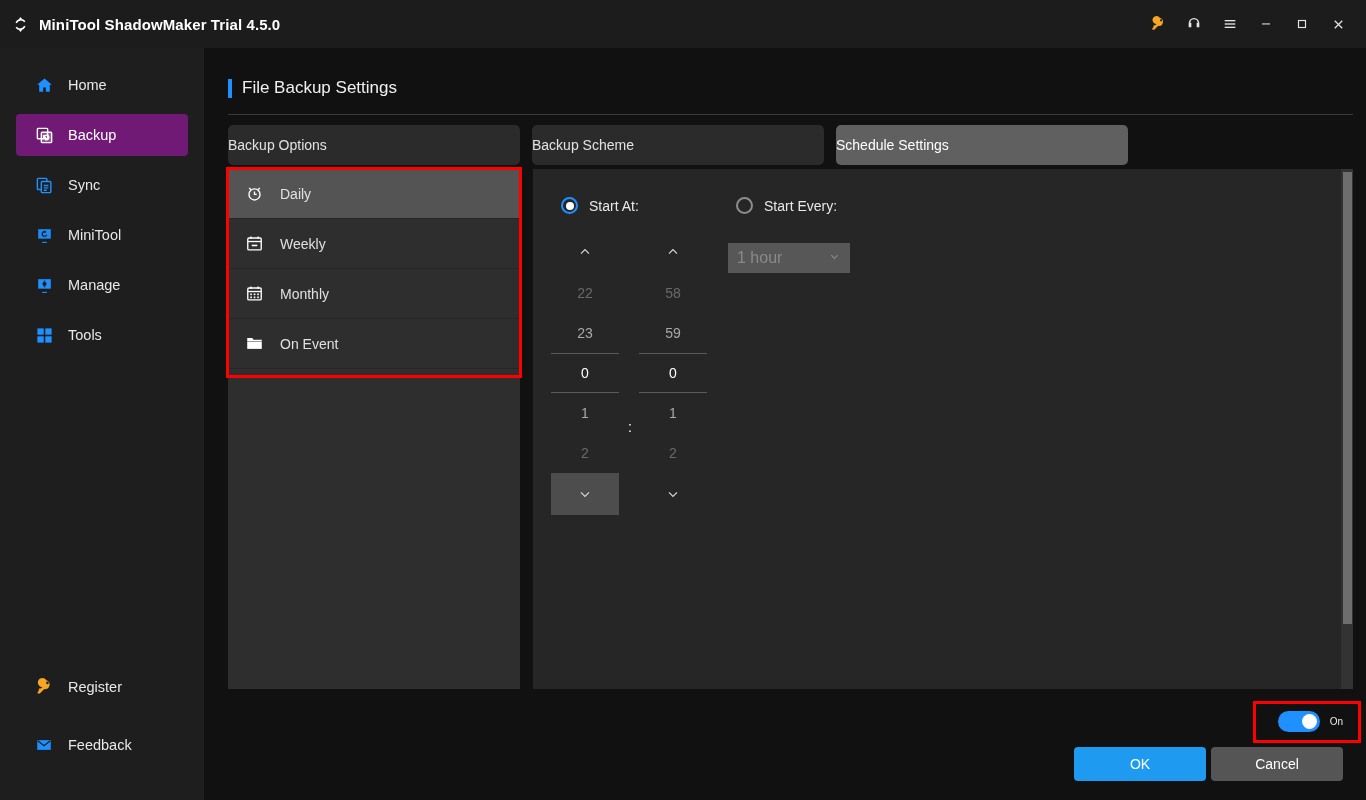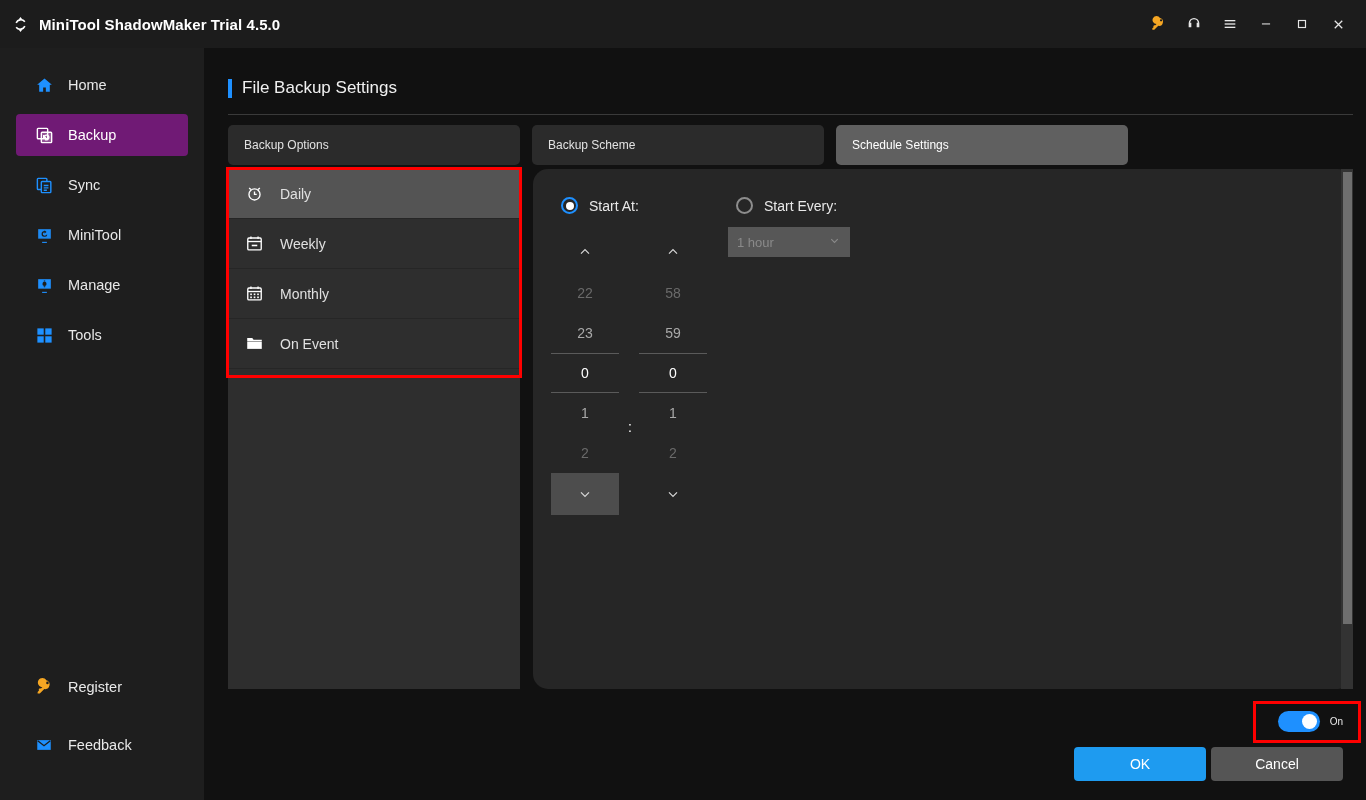--- a/index.html
+++ b/index.html
@@ -86,22 +86,22 @@
   #header-rule {
     position: absolute; top: 66px; left: 24px;
     width: 1125px; height: 1px; background: #3a3a3a;
   }
 
   
   #tabs { position: absolute; top: 77px; left: 24px; display: flex; }
   .tab {
     height: 40px; border-radius: 5px;
     display: flex; align-items: center;
-    padding-left: 16px;
-    font-size: 12px; color: #e2e2e2;
+    padding-left: 0;
+    font-size: 14px; color: #e2e2e2;
     background: #2b2b2b;
     margin-right: 12px;
   }
   .tab.active { background: #606060; color: #ffffff; }
 
   
   #panels { position: absolute; top: 121px; left: 24px; width: 1125px; height: 520px; }
 
   #schedule-list {
     position: absolute; left: 0; top: 0;
@@ -125,44 +125,43 @@
   #red-box-list {
     position: absolute; left: -2px; top: -2px;
     width: 296px; height: 211px;
     border: 3px solid #ff0000; pointer-events: none;
   }
 
   #detail-panel {
     position: absolute; left: 305px; top: 0;
     width: 820px; height: 520px;
     background: #262626;
-    border-radius: 15px;
   }
 
   
   .radio-row { position: absolute; display: flex; align-items: center; }
   #row-start-at { left: 28px; top: 28px; }
   #row-start-every { left: 203px; top: 28px; }
   .radio {
     width: 17px; height: 17px; border-radius: 50%;
     border: 2px solid #8d8d8d; margin-right: 11px;
     display: flex; align-items: center; justify-content: center; flex: none;
   }
   .radio.checked { border-color: #1e90ff; }
   .radio .dot { width: 8px; height: 8px; border-radius: 50%; background: #ffffff; }
   .radio-label { font-size: 14px; color: #e8e8e8; }
 
   
   #every-select {
-    position: absolute; left: 195px; top: 58px;
+    position: absolute; left: 195px; top: 74px;
     width: 122px; height: 30px;
     background: #575757;
     display: flex; align-items: center;
     padding: 0 9px;
-    color: #8a8a8a; font-size: 13px;
+    color: #8a8a8a; font-size: 16px;
   }
   #every-select .chev { margin-left: auto; color: #8a8a8a; }
 
   
   #timepicker { position: absolute; left: 18px; top: 62px; width: 175px; }
   .spincol { position: absolute; top: 0; width: 68px; }
   #col-hour { left: 0; }
   #col-min  { left: 88px; }
   .spin-arrow {
     height: 42px; display: flex; align-items: center; justify-content: center;

